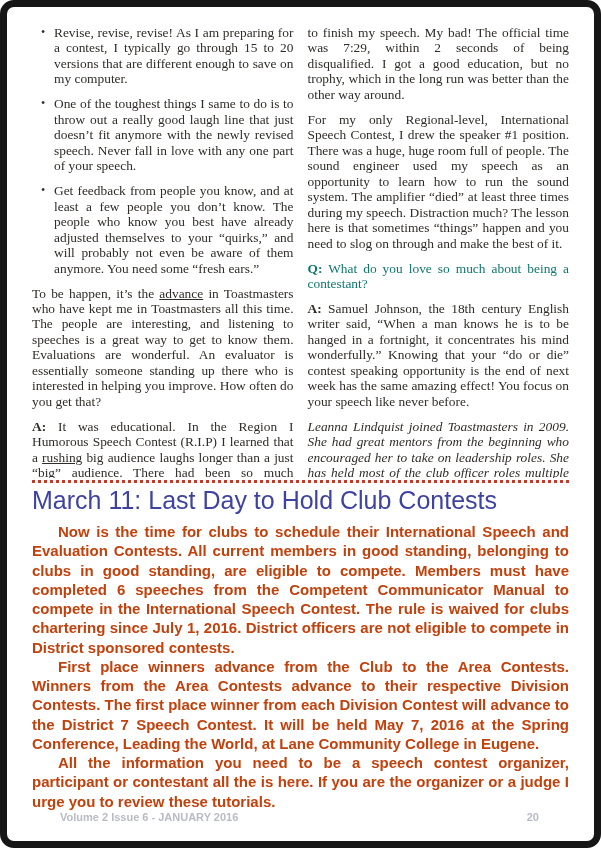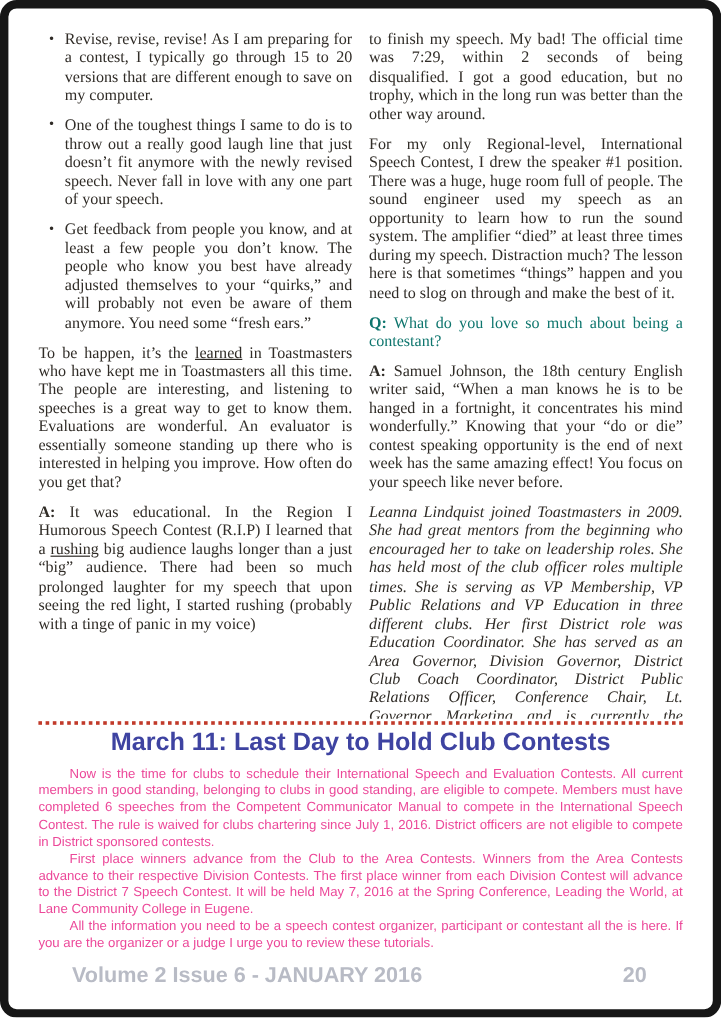--- a/index.html
+++ b/index.html
@@ -22,32 +22,32 @@
   .bullet-text{flex:1;text-align:justify;}
   .q{color:#0f766e;}
   .q b{font-weight:700;}
   .a-label{font-weight:700;}
   .u{text-decoration:underline;}
   .bio{font-style:italic;}
   
   .divider{border-top:3px dotted #c13a2a;margin:2px 0 0 0;}
   .headline{
     font-family:"Liberation Sans",sans-serif;
-    color:#3e43a1;font-size:21px;font-weight:700;
-    margin:3px 0 7px 0;line-height:1.15;text-align:center;
+    color:#3e43a1;font-size:25px;font-weight:400;
+    margin:3px 0 7px 0;line-height:1.15;
   }
-  .contest-body{font-family:"Liberation Sans",sans-serif;font-size:11px;
-    line-height:1.285;color:#ec4899;text-align:justify;}
+  .contest-body{font-family:"Liberation Sans",sans-serif;font-size:15px;
+    line-height:1.285;color:#c2410c;text-align:justify;font-weight:bold;}
   .contest-body p{margin:0;text-indent:26px;}
   
   .footer{
     margin-top:auto;
     display:flex;justify-content:space-between;align-items:center;
     font-family:"Liberation Sans",sans-serif;font-weight:700;
-    color:#b8bbc5;font-size:18px;
+    color:#b8bbc5;font-size:11px;
     padding:0 30px 6px 28px;
   }
 </style>
 </head>
 <body>
 
 <div class="page">
 
   <div class="columns">
 
@@ -59,21 +59,21 @@
       <div class="bullet-row">
         <span class="bullet-marker">•</span>
         <span class="bullet-text">One of the toughest things I same to do is to throw out a really good laugh line that just doesn’t fit anymore with the newly revised speech.  Never fall in love with any one part of your speech.</span>
       </div>
       <div class="bullet-row">
         <span class="bullet-marker">•</span>
         <span class="bullet-text">Get feedback from people you know, and at least a few people you don’t know.  The people who know you best have already adjusted themselves to your “quirks,” and will probably not even be aware of them anymore.  You need some “fresh ears.”</span>
       </div>
 
 
-      <p><span>To be happen, it’s the </span><span class="u">learned</span><span> in Toastmasters who have kept me in Toastmasters all this time.  The people are interesting, and listening to speeches is a great way to get to know them.  Evaluations are wonderful.  An evaluator is essentially someone standing up there who is interested in helping you improve.  How often do you get that?</span></p>
+      <p><span>To be happen, it’s the </span><span class="u">advance</span><span> in Toastmasters who have kept me in Toastmasters all this time.  The people are interesting, and listening to speeches is a great way to get to know them.  Evaluations are wonderful.  An evaluator is essentially someone standing up there who is interested in helping you improve.  How often do you get that?</span></p>
 
 
       <p><span class="a-label">A:</span><span> It was educational.   In the Region I Humorous Speech Contest (R.I.P) I learned that a </span><span class="u">rushing</span><span> big audience laughs longer than a just “big” audience.  There had been so much prolonged laughter for my speech that upon seeing the red light, I started rushing (probably with a tinge of panic in my voice)</span></p>
     </div>
 
     <div class="col">
       <p>to finish my speech.  My bad!  The official time was 7:29, within 2 seconds of being disqualified. I got a good education, but no trophy, which in the long run was better than the other way around.</p>
       <p>For my only Regional-level, International Speech Contest, I drew the speaker #1 position. There was a huge, huge room full of people. The sound engineer used my speech as an opportunity to learn how to run the sound system. The amplifier “died” at least three times during my speech.  Distraction much?  The lesson here is that sometimes “things” happen and you need to slog on through and make the best of it.</p>
 
       <p class="q"><b>Q:</b><span> What do you love so much about being a contestant?</span></p>

